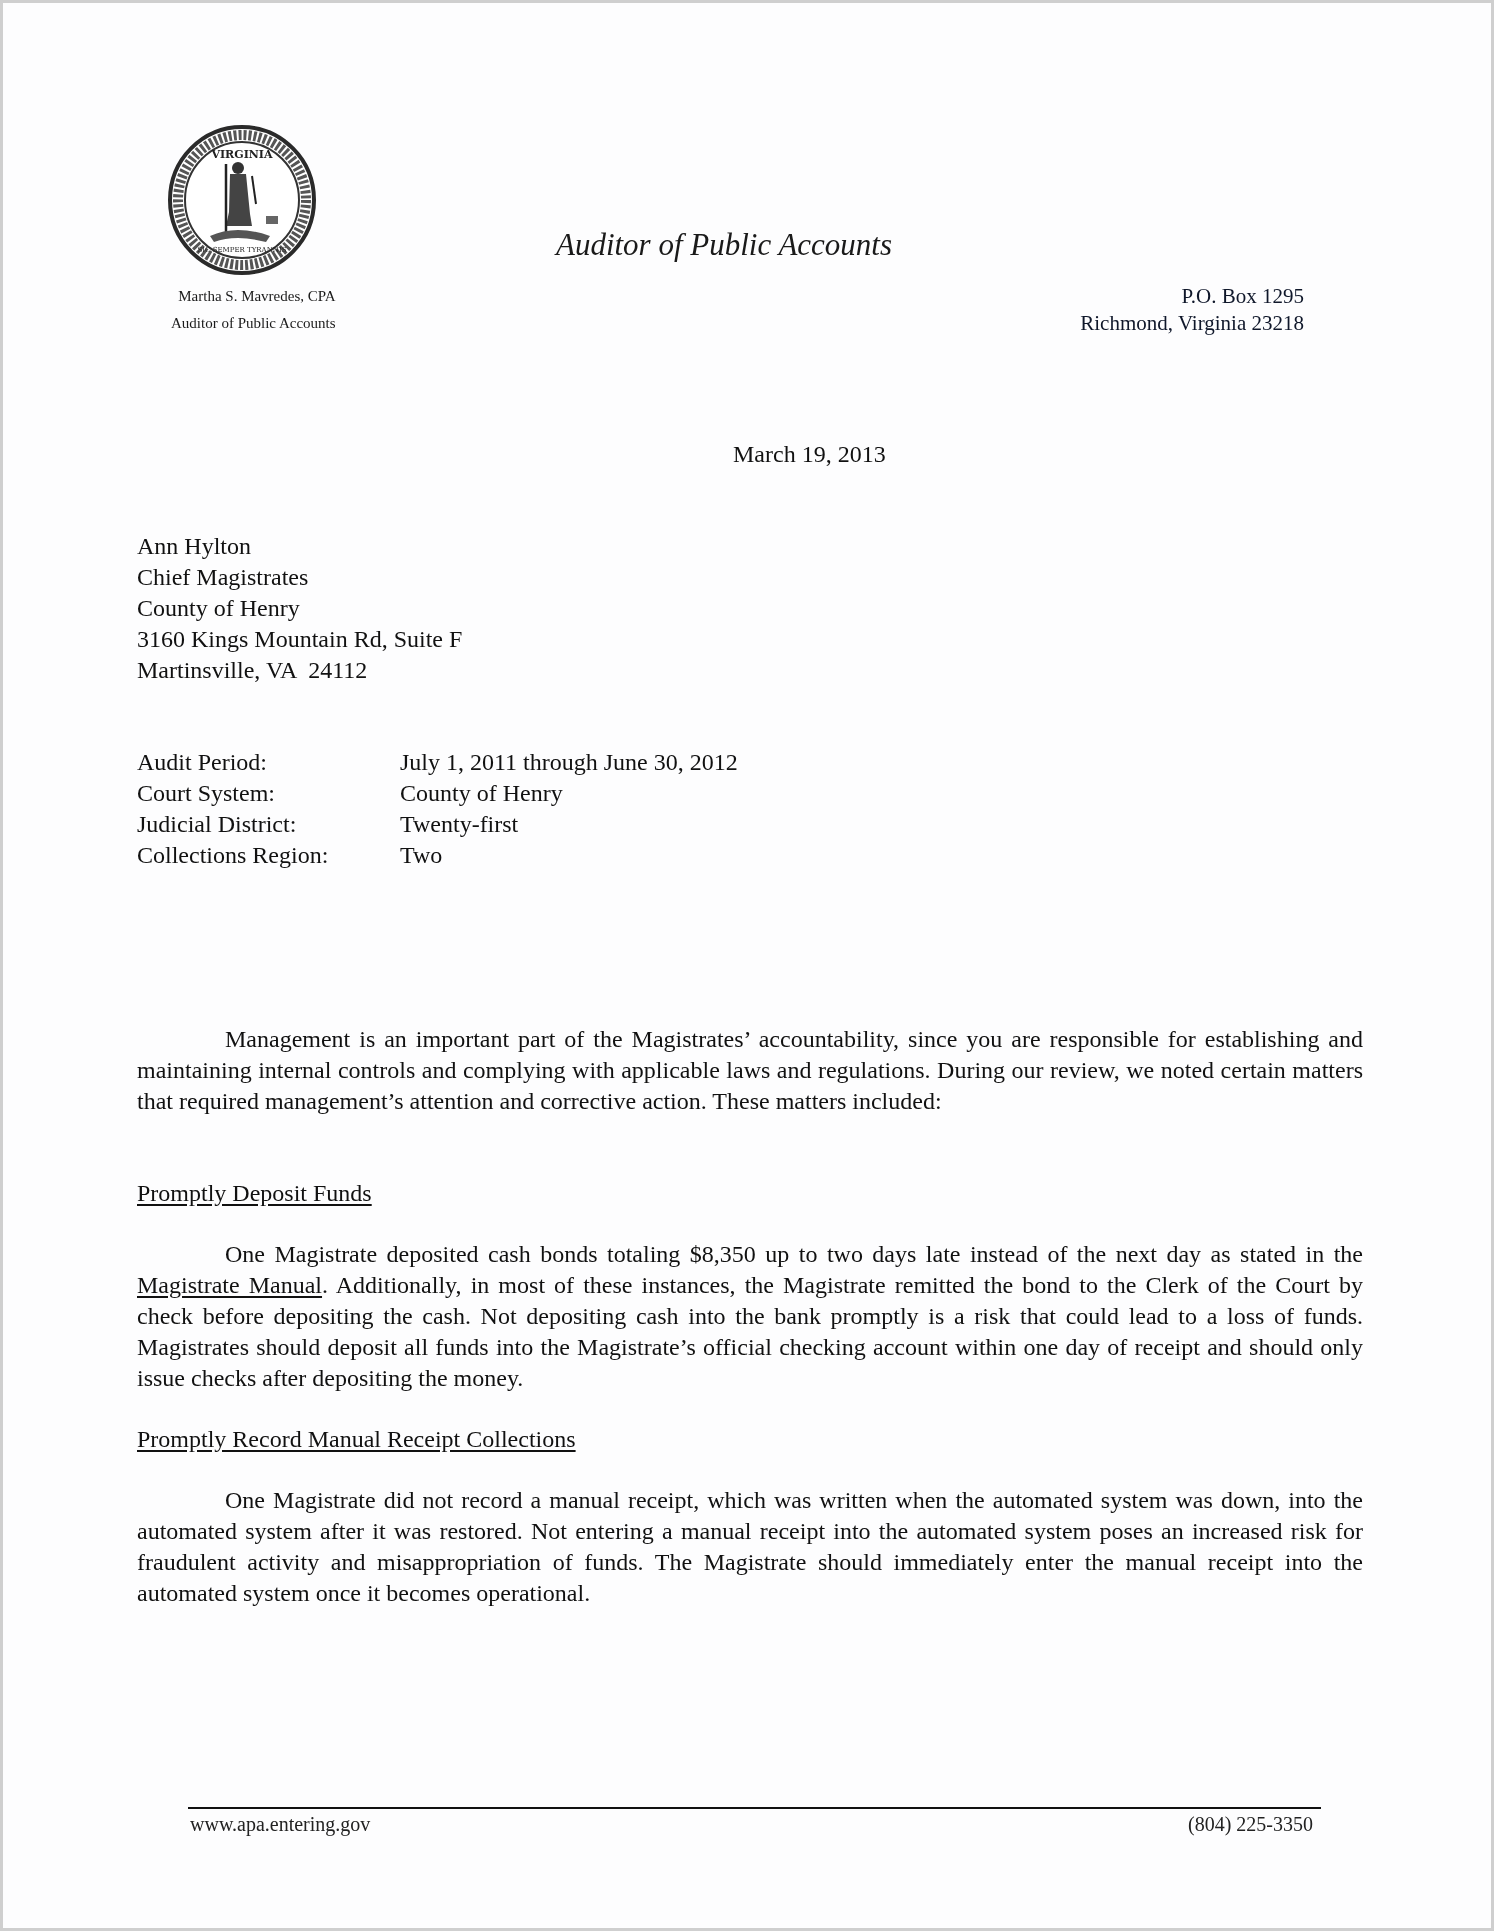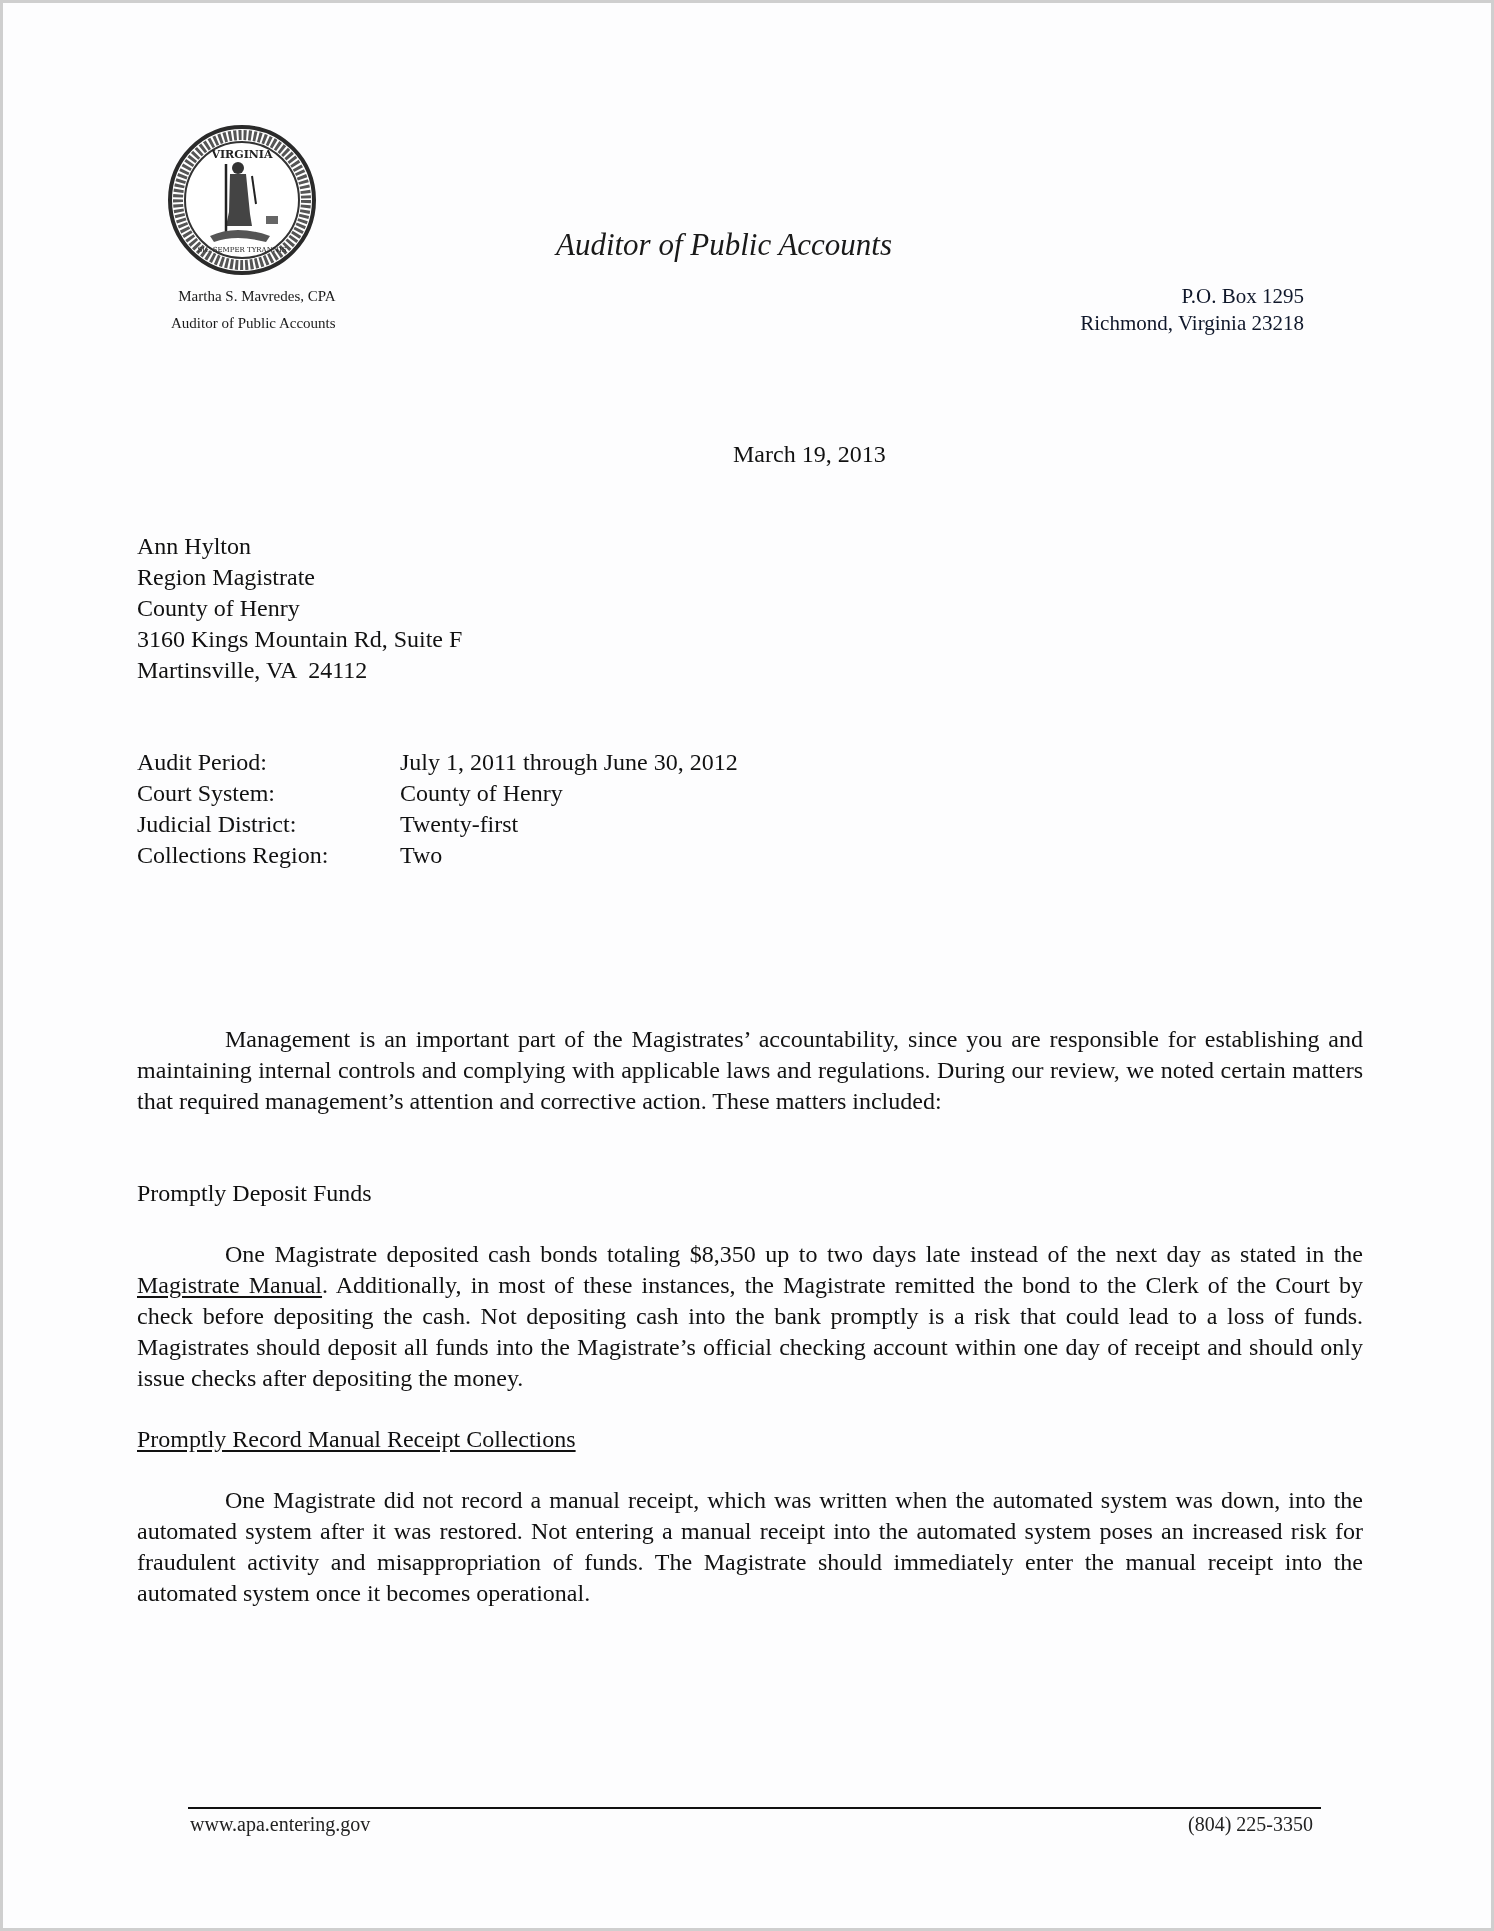--- a/index.html
+++ b/index.html
@@ -39,21 +39,21 @@
   .addr div { white-space: pre; }
   .audit { left: 134px; top: 744px; }
   .audit .row { display: flex; }
   .audit .lbl { width: 263px; }
   .para {
     left: 134px; width: 1226px; text-align: justify;
   }
   .para .indent { display: inline-block; width: 88px; }
   .p1 { top: 929px; }
   .p2 { top: 1021px; }
-  .h1 { left: 134px; top: 1175px; text-underline-offset: 3px; }
+  .h1 { left: 134px; top: 1175px; text-decoration: underline; text-underline-offset: 3px; }
   .p3 { top: 1236px; }
   .h2 { left: 134px; top: 1421px; text-decoration: underline; text-underline-offset: 3px; }
   .p4 { top: 1482px; }
   .u { text-decoration: underline; text-underline-offset: 3px; }
   
   .footer-rule { left: 185px; top: 1804px; width: 1133px; height: 2px; background: #111; }
   .footer-left { left: 187px; top: 1808px; font-size: 20px; line-height: 26px; color: #222; }
   .footer-right { right: 178px; top: 1808px; font-size: 20px; line-height: 26px; color: #222; }
 </style>
 </head>
@@ -86,21 +86,21 @@
   </div>
   <div class="abs hdr-right">
     <div>P.O. Box 1295</div>
     <div>Richmond, Virginia 23218</div>
   </div>
 
   <div class="abs txt date">March 19, 2013</div>
 
   <div class="abs txt addr">
     <div>Ann Hylton</div>
-    <div>Region Magistrate</div>
+    <div>Chief Magistrates</div>
     <div>County of Henry</div>
     <div>3160 Kings Mountain Rd, Suite F</div>
     <div>Martinsville, VA  24112</div>
   </div>
 
   <div class="abs txt audit">
     <div class="row">
       <span class="lbl">Audit Period:</span>
       <span>July 1, 2011 through June 30, 2012</span>
     </div>

